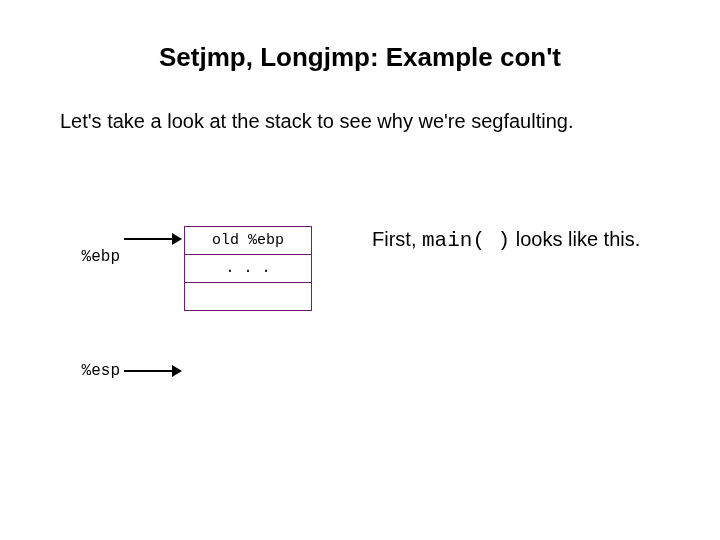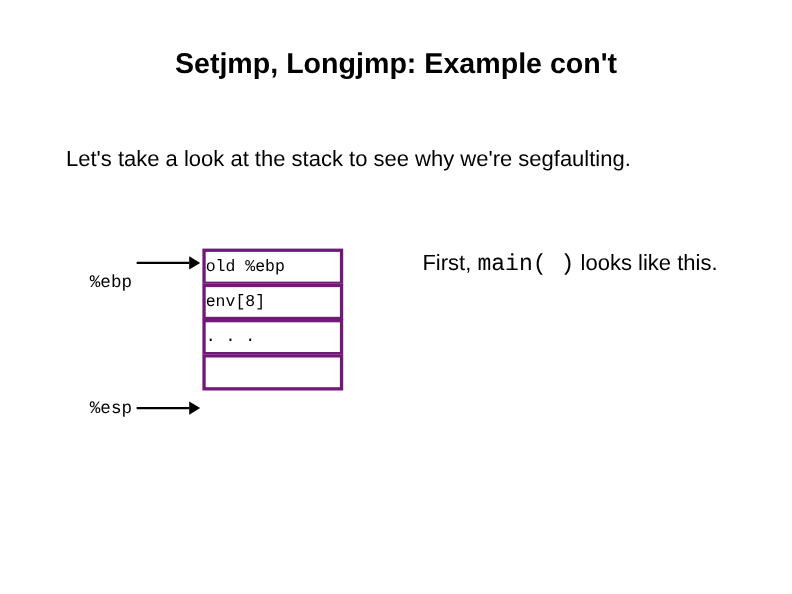--- a/index.html
+++ b/index.html
@@ -26,53 +26,53 @@
     font-size: 26px;
     font-family: "Trebuchet MS", Verdana, sans-serif;
   }
   .subtitle {
     position: absolute;
     top: 110px;
     left: 60px;
     width: 620px;
     font-size: 20px;
     font-family: Verdana, Arial, sans-serif;
-    margin-top: 24px;
   }
   
   .stack {
     position: absolute;
     top: 226px;
     left: 184px;
     width: 128px;
   }
   .cell {
-    border: 3px solid #701a75;
+    border: 1px solid #701a75;
     height: 27px;
     line-height: 27px;
+    text-align: center;
     font-family: "Courier New", monospace;
     font-size: 15px;
     margin-top: -1px; 
     background: #fff;
   }
   .cell:first-child { margin-top: 0; }
   
   .ptr-label {
     position: absolute;
     font-family: "Courier New", monospace;
     font-size: 16px;
     text-align: right;
   }
   .ebp-label { top: 248px; left: 70px; width: 50px; }
   .esp-label { top: 362px; left: 70px; width: 50px; }
   
   .note1 {
     position: absolute;
     top: 228px;
-    left: 384px;
+    left: 372px;
     font-size: 20px;
     font-family: Verdana, Arial, sans-serif;
   }
   .note1 .mono { font-family: "Courier New", monospace; font-size: 21px; }
   .note2 {
     position: absolute;
     top: 284px;
     left: 366px;
     font-family: "Courier New", monospace;
     font-size: 15px;
@@ -99,21 +99,20 @@
     <polygon points="48,1 58,7 48,13" fill="#000"></polygon>
   </svg>
 
   <svg class="arrow" style="top:364px; left:124px;" width="58" height="14" viewBox="0 0 58 14">
     <line x1="0" y1="7" x2="48" y2="7" stroke="#000" stroke-width="2"></line>
     <polygon points="48,1 58,7 48,13" fill="#000"></polygon>
   </svg>
 
   <div class="stack">
     <div class="cell">old %ebp</div>
-    <div class="cell">env[8]</div>
     <div class="cell">. . .</div>
     <div class="cell"></div>
   </div>
 
   <div class="note1">
     <span>First, </span><span class="mono">main( )</span><span> looks like this.</span>
   </div>
 
 
 </div>

